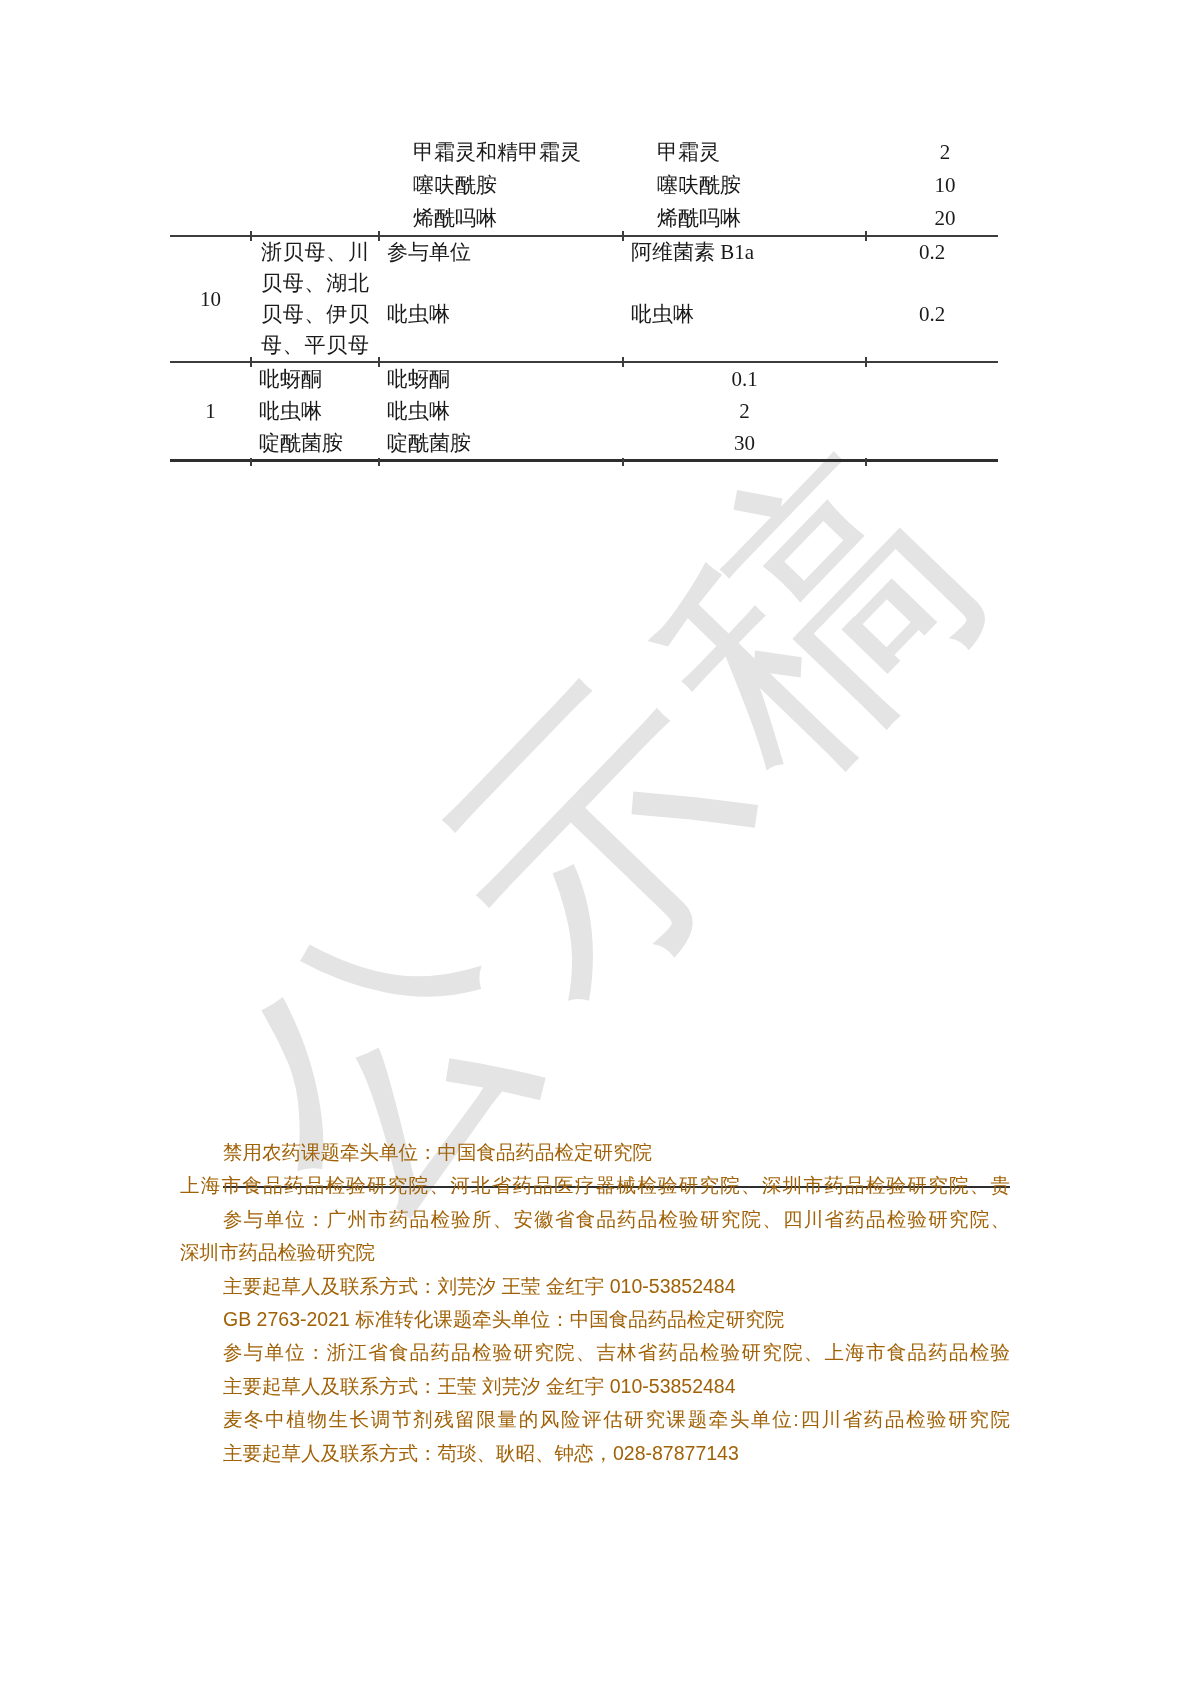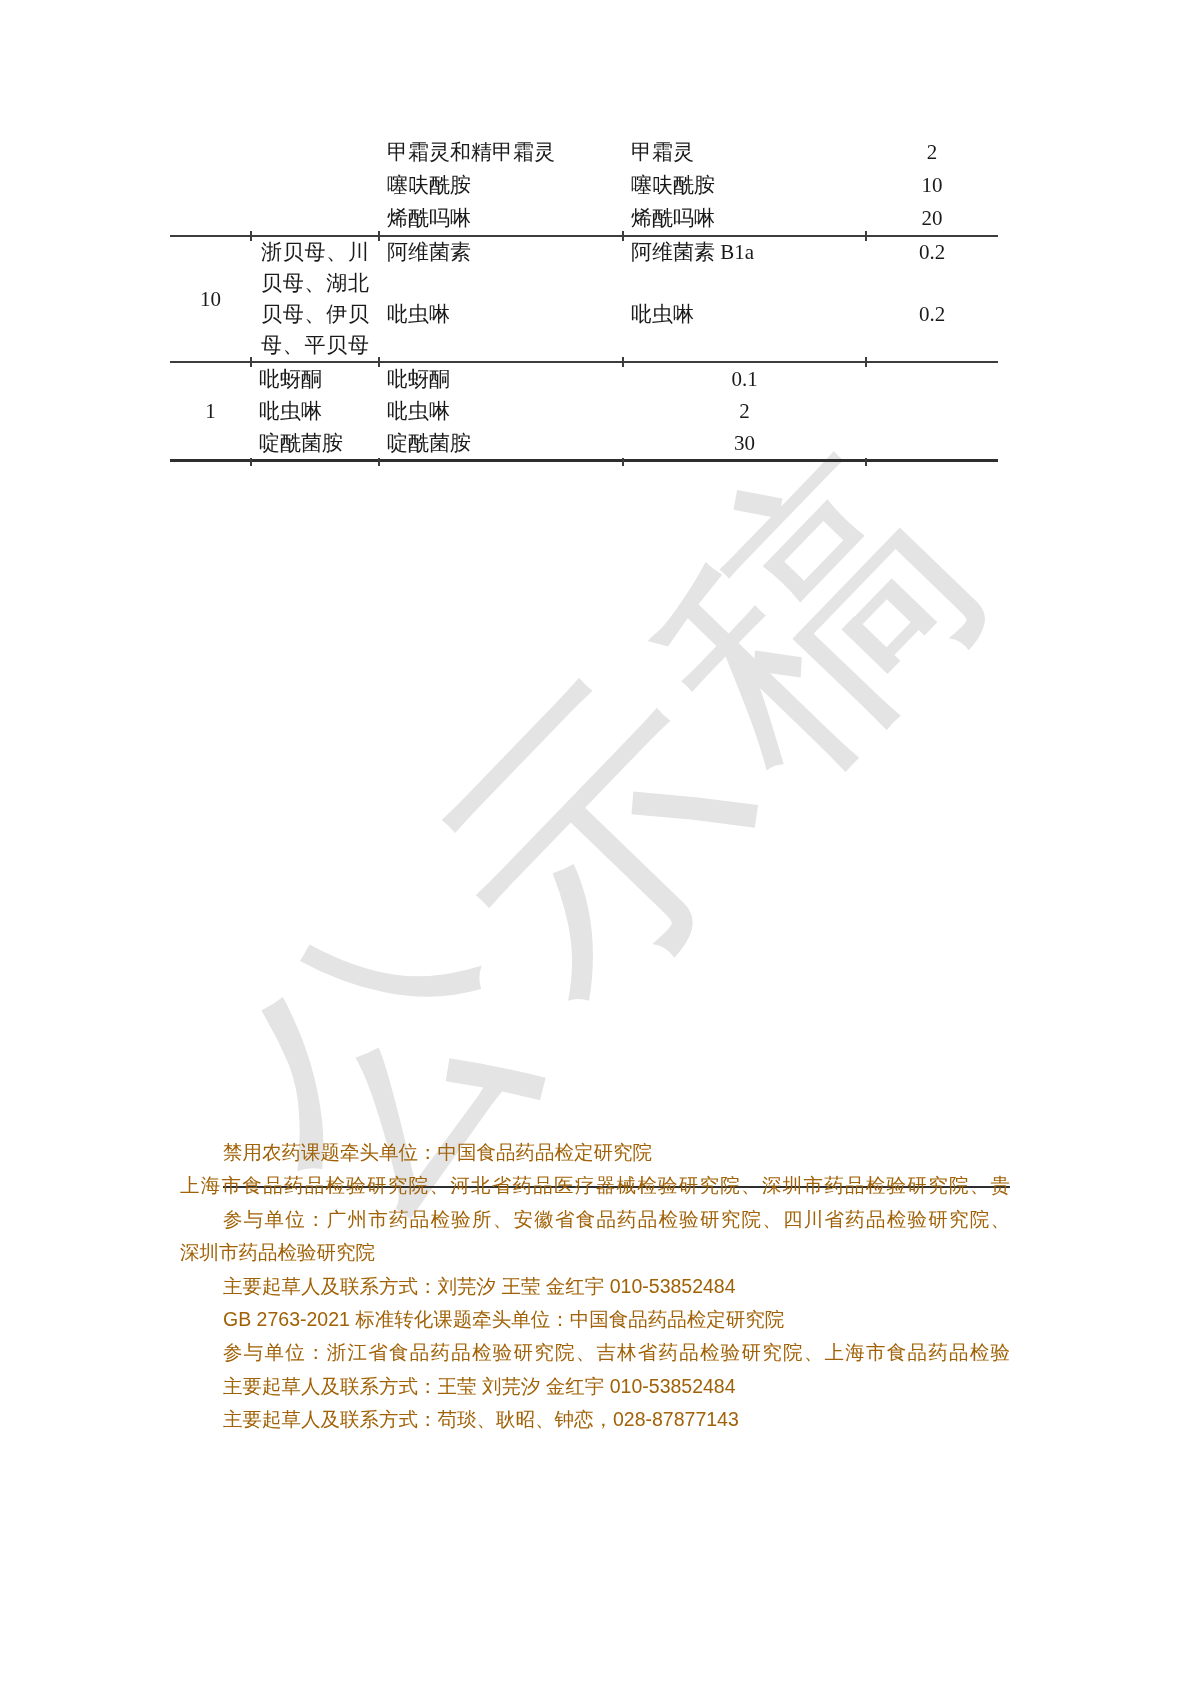--- a/index.html
+++ b/index.html
@@ -40,21 +40,21 @@
     font-size: 21px;
   }
   .tgroup {
     display: grid;
     grid-template-columns: 81px 128px 244px 243px 132px;
   }
   .tgroup-a { height: 105px; border-bottom: 2px solid #3d3d3d; }
   .tgroup-b { height: 124px; border-bottom: 2px solid #3d3d3d; }
   .tgroup-c { height: 96px;  border-bottom: 3px solid #2e2e2e; }
   .c { overflow: hidden; }
-  .tgroup-a .c { padding-top: 6px; }
+  .tgroup-a .c { padding-top: 6px; margin-left: 26px; }
   .slot33 { height: 33px; line-height: 33px; white-space: nowrap; }
   .slot32 { height: 32px; line-height: 32px; white-space: nowrap; }
   .slot31 { height: 31px; line-height: 31px; white-space: nowrap; }
   .c3 .slot33, .c4 .slot33, .c3 .slot32, .c4 .slot32,
   .c3 .slot31, .c4 .slot31 { padding-left: 8px; }
   .c5 { text-align: center; }
   .cc { display: flex; align-items: center; justify-content: center; }
   .herbcell { padding: 0 10px; }
   .hline {
     height: 31px; line-height: 31px;
@@ -132,21 +132,21 @@
 
     <div class="tgroup tgroup-b">
       <div class="c c1 cc">10</div>
       <div class="c c2 herbcell">
         <div class="hline">浙贝母、川</div>
         <div class="hline">贝母、湖北</div>
         <div class="hline">贝母、伊贝</div>
         <div class="hline">母、平贝母</div>
       </div>
       <div class="c c3">
-        <div class="slot31">阿维菌素</div>
+        <div class="slot31">参与单位</div>
         <div class="slot31"></div>
         <div class="slot31">吡虫啉</div>
         <div class="slot31"></div>
       </div>
       <div class="c c4">
         <div class="slot31">阿维菌素 B1a</div>
         <div class="slot31"></div>
         <div class="slot31">吡虫啉</div>
         <div class="slot31"></div>
       </div>
@@ -195,16 +195,17 @@
 
   <div class="footnotes">
     <div class="fl ind">禁用农药课题牵头单位：中国食品药品检定研究院</div>
     <div class="fl fill">上海市食品药品检验研究院、河北省药品医疗器械检验研究院、深圳市药品检验研究院、贵</div>
     <div class="fl ind fill">参与单位：广州市药品检验所、安徽省食品药品检验研究院、四川省药品检验研究院、</div>
     <div class="fl">深圳市药品检验研究院</div>
     <div class="fl ind">主要起草人及联系方式：刘芫汐 王莹 金红宇 010-53852484</div>
     <div class="fl ind">GB 2763-2021 标准转化课题牵头单位：中国食品药品检定研究院</div>
     <div class="fl ind fill">参与单位：浙江省食品药品检验研究院、吉林省药品检验研究院、上海市食品药品检验</div>
     <div class="fl ind">主要起草人及联系方式：王莹 刘芫汐 金红宇 010-53852484</div>
+    <div class="fl ind fill">麦冬中植物生长调节剂残留限量的风险评估研究课题牵头单位:四川省药品检验研究院</div>
     <div class="fl ind">主要起草人及联系方式：苟琰、耿昭、钟恋，028-87877143</div>
   </div>
 
 </div>
 
 </body></html>

